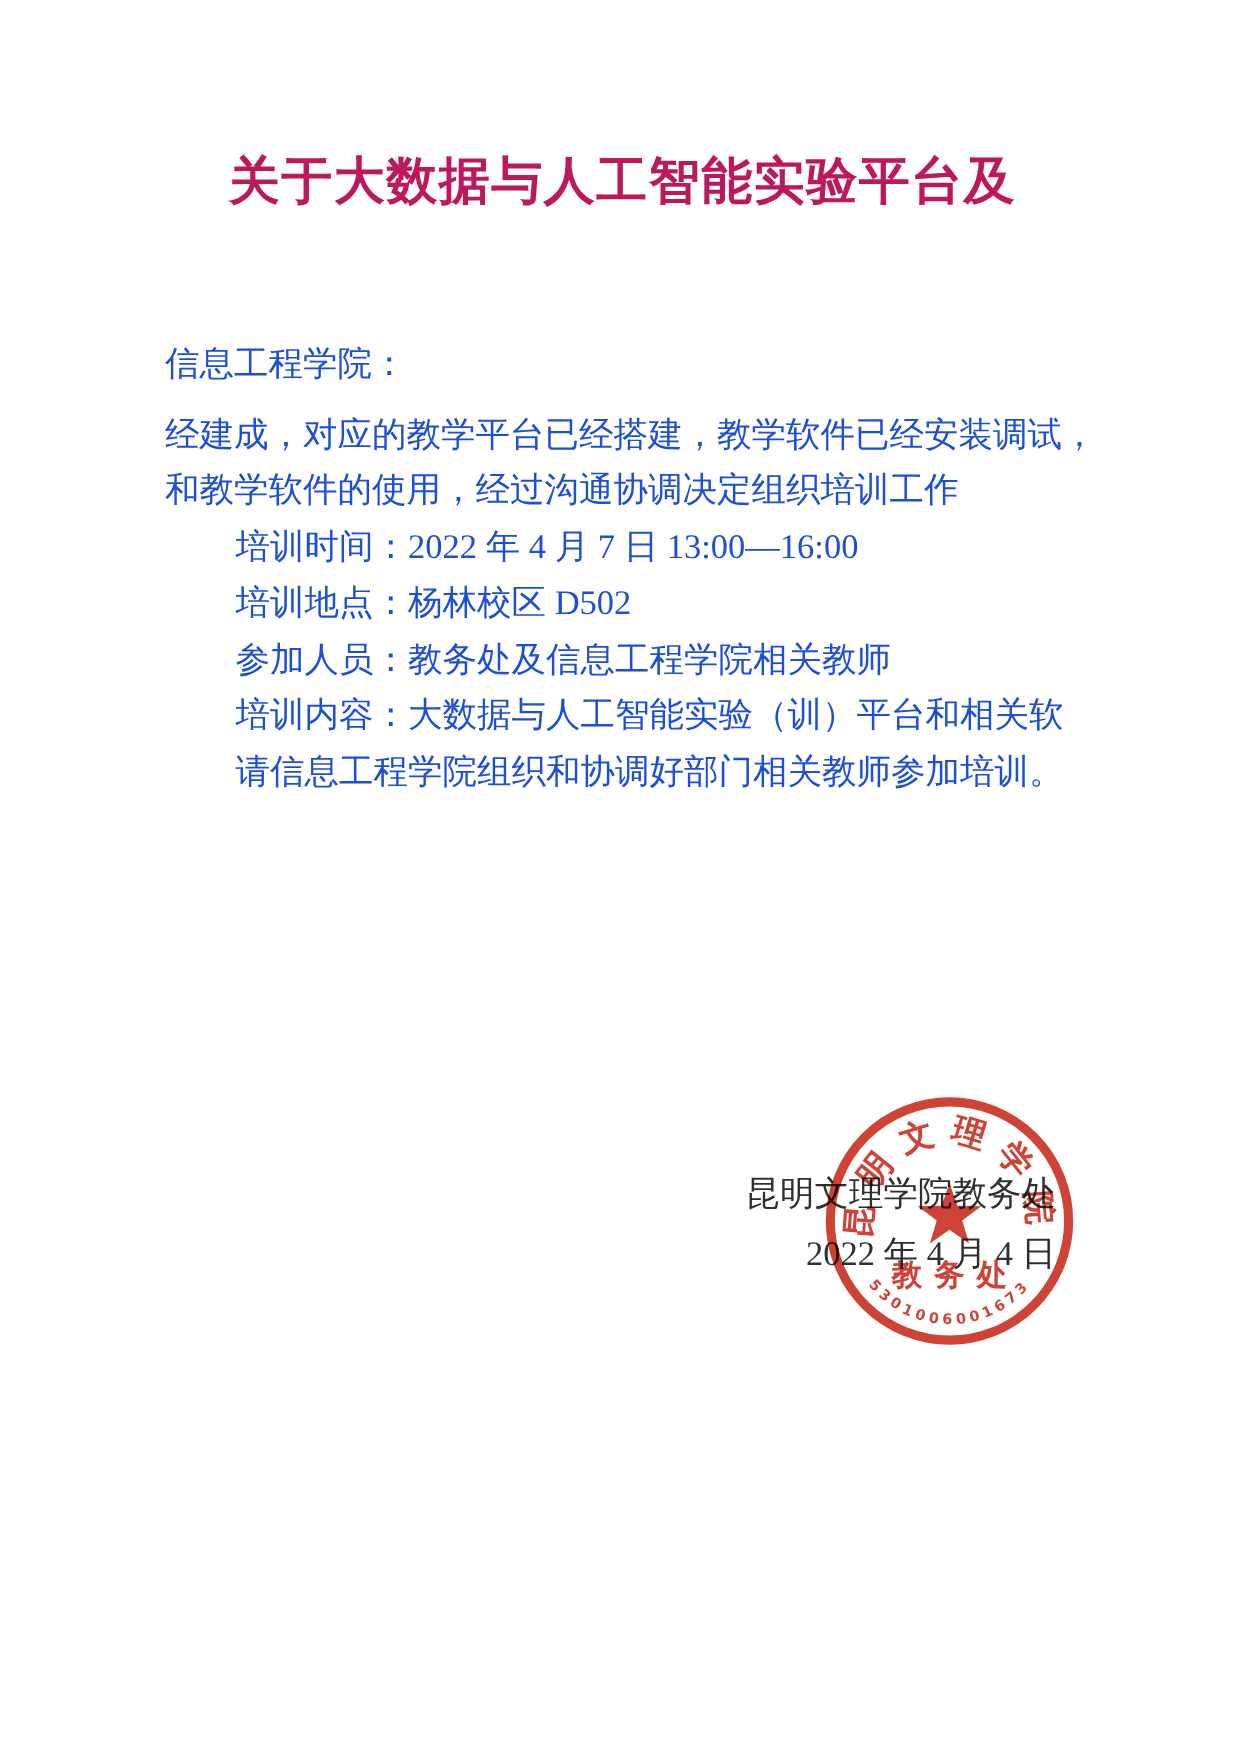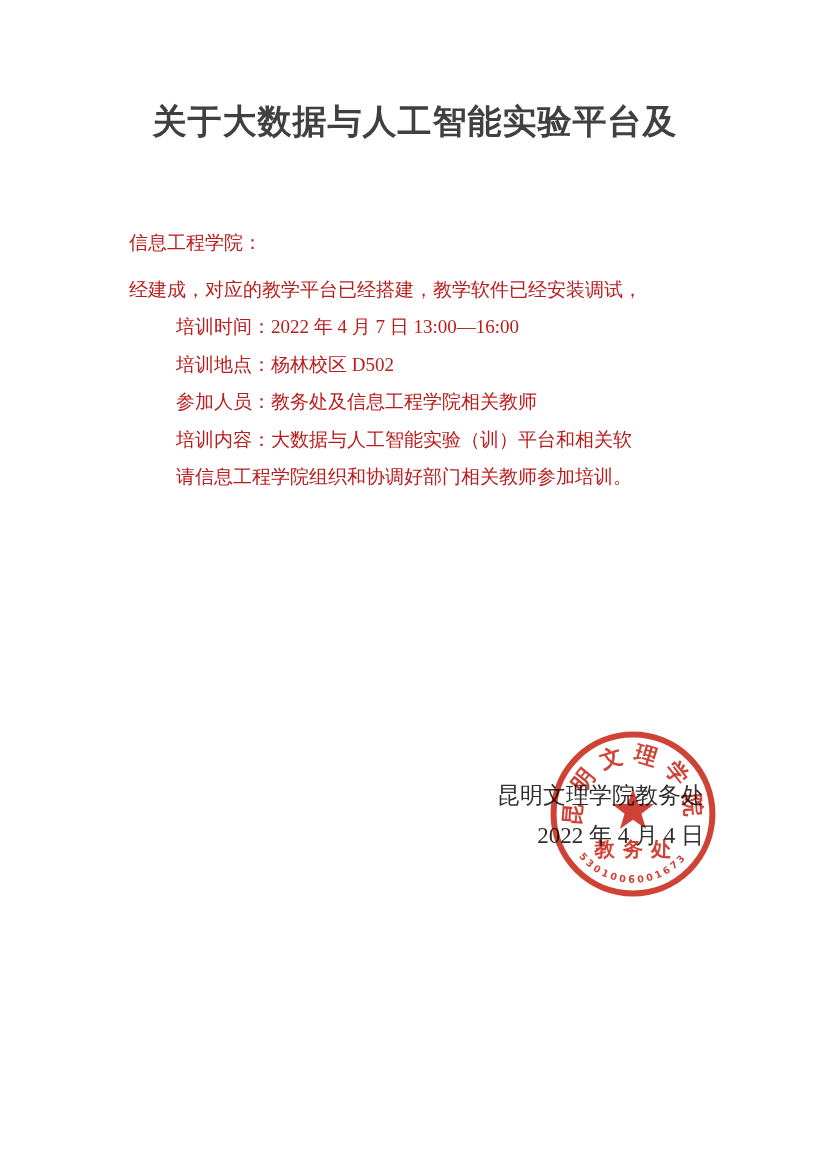--- a/index.html
+++ b/index.html
@@ -15,37 +15,37 @@
     overflow: hidden;
     font-family: "Liberation Serif", "DejaVu Serif", serif;
   }
   
   .doc-title {
     position: absolute;
     top: 90px;
     left: 0;
     width: 830px;
     text-align: center;
-    color: #404040;
+    color: #be185d;
   }
   .doc-title .t-line {
     font-size: 34px;
     font-weight: bold;
     line-height: 64px;
     letter-spacing: 1px;
     white-space: nowrap;
   }
   
   .doc-body {
     position: absolute;
-    left: 129px;
+    left: 110px;
     top: 224px;
     width: 600px;
-    color: #b91c1c;
-    font-size: 19px;
+    color: #1d4ed8;
+    font-size: 23px;
     line-height: 37.5px;
   }
   .doc-body .salutation {
     margin-bottom: 9px;
     white-space: nowrap;
   }
   .doc-body .b-line {
     white-space: nowrap;
   }
   .doc-body .b-line.indent {
@@ -101,20 +101,21 @@
 
 <div id="page">
 
   <div class="doc-title">
     <div class="t-line">关于大数据与人工智能实验平台及</div>
   </div>
 
   <div class="doc-body">
     <div class="salutation">信息工程学院：</div>
     <div class="b-line">经建成，对应的教学平台已经搭建，教学软件已经安装调试，</div>
+    <div class="b-line">和教学软件的使用，经过沟通协调决定组织培训工作</div>
     <div class="b-line indent">培训时间：2022 年 4 月 7 日 13:00—16:00</div>
     <div class="b-line indent">培训地点：杨林校区 D502</div>
     <div class="b-line indent">参加人员：教务处及信息工程学院相关教师</div>
     <div class="b-line indent">培训内容：大数据与人工智能实验（训）平台和相关软</div>
     <div class="b-line indent">请信息工程学院组织和协调好部门相关教师参加培训。</div>
   </div>
 
   <div class="signature">
     <div>昆明文理学院教务处</div>
     <div>2022 年 4 月 4 日</div>

